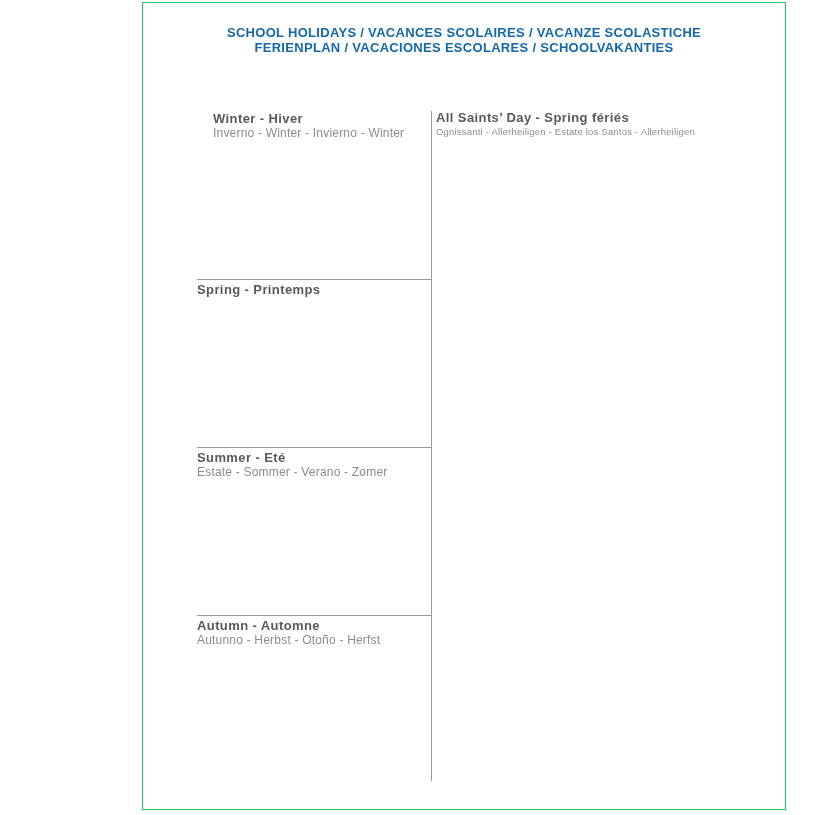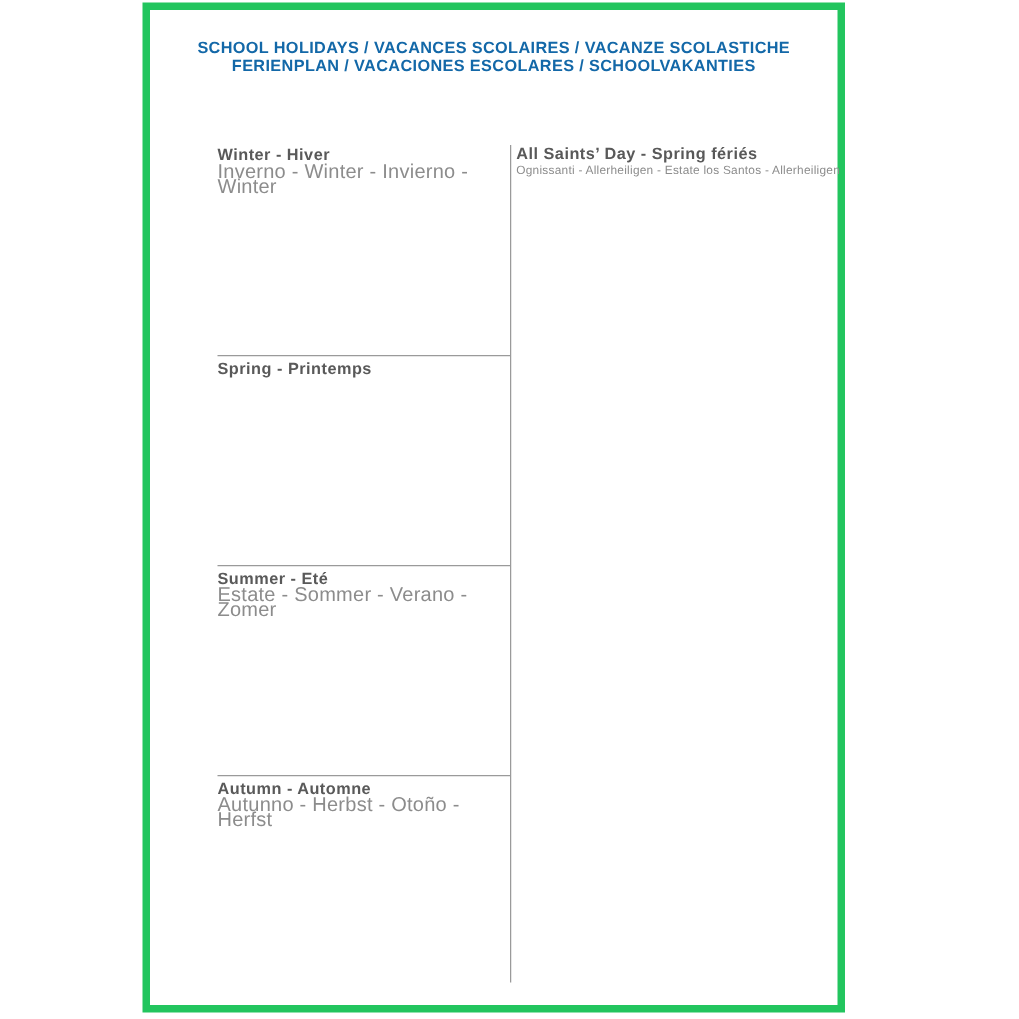--- a/index.html
+++ b/index.html
@@ -10,26 +10,26 @@
   }
   .canvas {
     position: relative;
     width: 815px;
     height: 815px;
     background: #ffffff;
     overflow: hidden;
   }
   .page {
     position: absolute;
-    left: 114px;
+    left: 142px;
     top: 2px;
-    width: 562px;
+    width: 644px;
     height: 808px;
     background: #ffffff;
-    border: 6px solid #22c55e;
+    border: 1px solid #22c55e;
     box-sizing: border-box;
   }
   .page-title {
     position: absolute;
     left: 0;
     right: 0;
     top: 22px;
     text-align: center;
     color: #1368a8;
     font-weight: bold;
@@ -56,21 +56,21 @@
     border-top: 1px solid #9a9a9a;
   }
   .sec-title {
     font-weight: bold;
     font-size: 13px;
     line-height: 15px;
     color: #595959;
     letter-spacing: 0.4px;
   }
   .sec-sub {
-    font-size: 16px;
+    font-size: 12px;
     line-height: 12px;
     color: #8c8c8c;
     letter-spacing: 0.2px;
     margin-top: 1px;
   }
   .holiday-col {
     position: absolute;
     left: 293px;
     top: 107px;
     width: 250px;
@@ -86,21 +86,21 @@
 <div class="canvas">
   <div class="page">
 
     <div class="page-title">
       <div>SCHOOL HOLIDAYS / VACANCES SCOLAIRES / VACANZE SCOLASTICHE</div>
       <div>FERIENPLAN / VACACIONES ESCOLARES / SCHOOLVAKANTIES</div>
     </div>
 
     <div class="divider-v"></div>
 
-    <div class="season" style="top:106px;">
+    <div class="season" style="top:106px;margin-left:16px;">
       <div class="sec-title">Winter - Hiver</div>
       <div class="sec-sub">Inverno - Winter - Invierno - Winter</div>
     </div>
 
     <div class="season ruled" style="top:276px;">
       <div class="sec-title">Spring - Printemps</div>
     </div>
 
     <div class="season ruled" style="top:444px;">
       <div class="sec-title">Summer - Eté</div>

